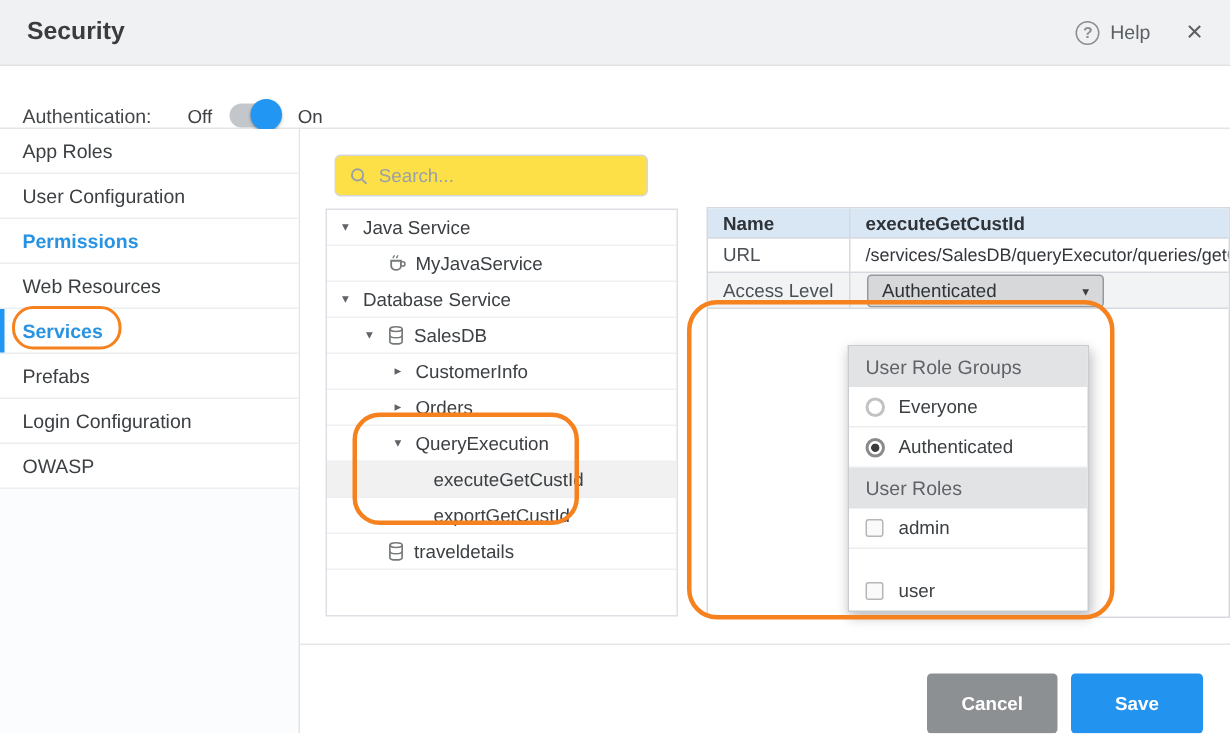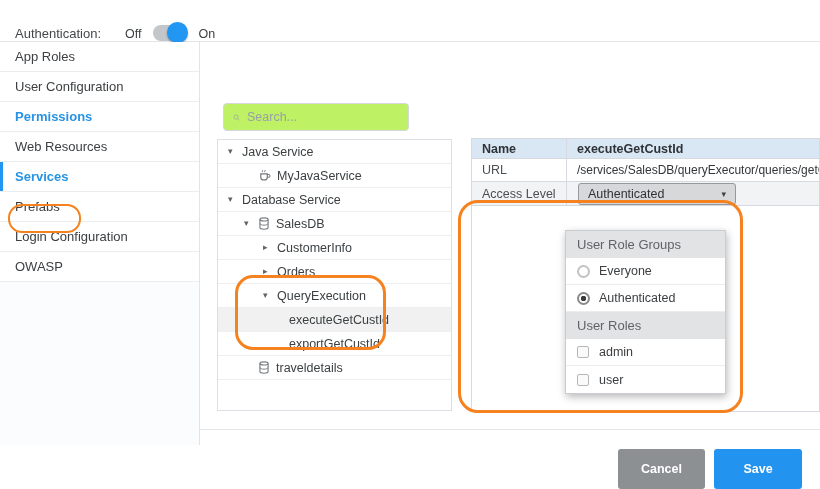--- a/index.html
+++ b/index.html
@@ -34,23 +34,23 @@
   .sidebar { width:200px; flex:0 0 200px; background:#fbfcfd; border-right:1px solid #e2e4e7; }
   .sb-item { position:relative; height:30px; display:flex; align-items:center;
              padding-left:15px; font-size:13px; color:#3c4043;
              border-bottom:1px solid #ebedef; background:#fff; }
   .sb-item.blue { color:#2793e2; font-weight:700; }
   .sb-item.bar::before { content:''; position:absolute; left:0; top:0; width:3px;
                          height:100%; background:#2196f3; }
   .content { flex:1; position:relative; background:#fff; }
 
   
-  .search { position:absolute; left:223px; top:103px; width:186px; height:28px;
+  .search { position:absolute; left:223px; top:103px; width:209px; height:28px;
             border:1px solid #d4d7db; border-radius:4px; display:flex;
-            align-items:center; padding-left:9px; background:#bef264; }
+            align-items:center; padding-left:9px; background:#fde047; }
   .search input { border:none; outline:none; width:185px; font-size:12.5px;
                   color:#5f6368; margin-left:7px; font-family:inherit; background:transparent; }
   .search input::placeholder { color:#9aa0a6; }
 
   
   .tree { position:absolute; left:217px; top:139px; width:235px; height:272px;
           border:1px solid #dcdfe3; background:#fff; overflow:hidden; }
   .tree-row { height:24px; display:flex; align-items:center;
               border-bottom:1px solid #edeff1; font-size:12.5px; color:#3c4043; }
   .tree-row.selected { background:#f1f1f1; }
@@ -78,21 +78,21 @@
            padding:0 9px; font-size:12.5px; color:#2f3338; margin-left:1px; cursor:default; }
   .ddcaret { font-size:9px; color:#3c4043; }
 
   
   .panel { position:absolute; left:565px; top:230px; width:161px; background:#fff;
            border:1px solid #c9cdd1; box-shadow:1px 3px 8px rgba(0,0,0,.28); z-index:6; }
   .phdr { height:27px; display:flex; align-items:center; padding-left:11px;
           background:#e2e3e5; color:#5f6368; font-size:13px; }
   .prow { height:27px; display:flex; align-items:center; padding-left:11px;
           border-bottom:1px solid #ededee; font-size:12.5px; color:#3c4043; }
-  .prow:last-child { border-bottom:none; }
+  .prow:last-child { border-bottom:none;margin-top:14px; }
   .radio { width:13px; height:13px; border:2px solid #c2c2c2; border-radius:50%;
            margin-right:9px; flex:0 0 13px; }
   .radio.checked { border-color:#8a8a8a;
            background:radial-gradient(circle,#3c3c3c 0 2.5px,transparent 3px); }
   .cbox { width:12px; height:12px; border:1px solid #b6b6b6; border-radius:2px;
           background:#fafafa; margin-right:10px; flex:0 0 12px; }
 
   
   .ann { position:absolute; border:3px solid #f5821f; pointer-events:none; z-index:8; }
   #ann-services { left:8px; top:204px; width:73px; height:29px;
@@ -106,20 +106,28 @@
          font-size:12.5px; font-weight:600; display:flex; align-items:center;
          justify-content:center; cursor:default; }
   #btn-cancel { left:618px; width:87px; background:#8d9093; }
   #btn-save { left:714px; width:88px; background:#2393f0; }
 </style>
 </head>
 <body>
 
 <div class="window">
 
+  <div class="titlebar">
+    <span class="title">Security</span>
+    <span class="tb-right">
+      <span class="qicon">?</span>
+      <span class="help-label">Help</span>
+      <span class="close-x">×</span>
+    </span>
+  </div>
 
   <div class="auth-row">
     <span class="auth-label">Authentication:</span>
     <span class="tgl-off">Off</span>
     <span class="toggle">
       <span class="knob"></span>
     </span>
     <span class="tgl-on">On</span>
   </div>
 

